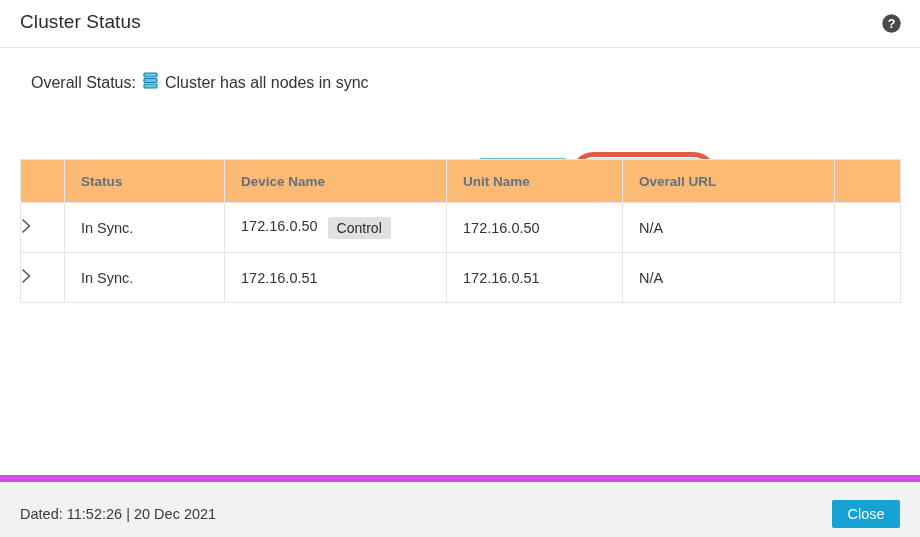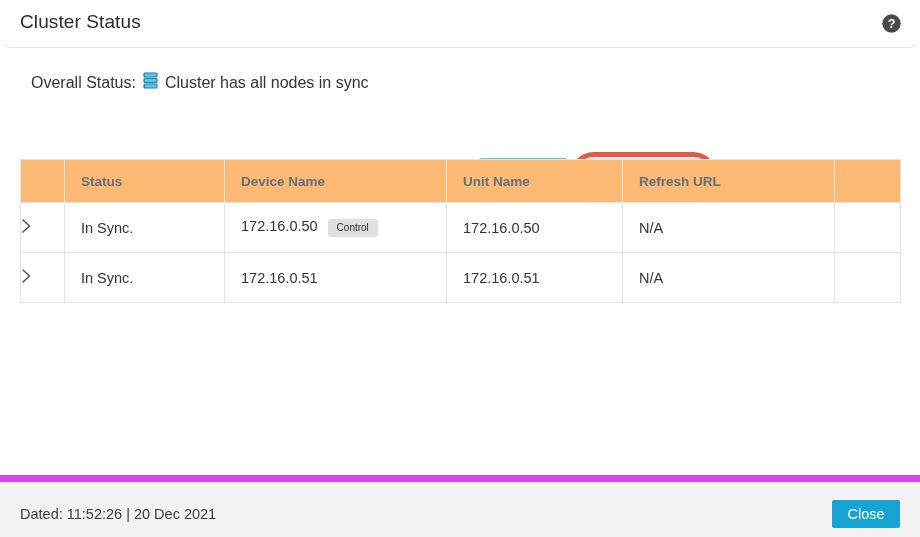--- a/index.html
+++ b/index.html
@@ -14,21 +14,20 @@
     overflow: hidden;
     position: relative;
   }
 
   
   #dialog-header {
     position: absolute;
     left: 0; top: 0; width: 920px; height: 48px;
     border-bottom: 1px solid #e6e6e6;
     background: #ffffff;
-    border-radius: 12px;
   }
   #dialog-title {
     position: absolute;
     left: 20px; top: 11px;
     font-size: 19px;
     font-weight: 400;
     color: #2b2b2b;
     letter-spacing: .1px;
   }
   #help-icon {
@@ -170,21 +169,21 @@
   .cell-actions{ text-align: center; }
 
   .device-ip { display: inline-block; }
   .role-badge {
     display: inline-block;
     margin-left: 10px;
     background: #e0e0e0;
     color: #2b2b2b;
     border-radius: 3px;
     padding: 4px 9px;
-    font-size: 10px;
+    font-size: 14px;
     line-height: 1;
     vertical-align: middle;
   }
   .kebab-menu {
     display: inline-block;
     cursor: pointer;
     line-height: 0;
   }
   .kebab-dot {
     width: 3.5px; height: 3.5px;
@@ -276,21 +275,21 @@
         <th class="col-status">
             <div class="th-pad">Status</div>
           </th>
         <th class="col-device">
             <div class="th-pad">Device Name</div>
           </th>
         <th class="col-unit">
             <div class="th-pad">Unit Name</div>
           </th>
         <th class="col-chassis">
-            <div class="th-pad">Refresh URL</div>
+            <div class="th-pad">Overall URL</div>
           </th>
         <th class="col-actions"></th>
       </tr>
     </thead>
     <tbody>
       <tr>
         <td class="cell-expand">
           <span class="expand-chevron">
             <svg width="11" height="16" viewBox="0 0 11 16">
                 <polyline points="2,2 8.5,8 2,14" fill="none" stroke="#555" stroke-width="1.6" stroke-linecap="round" stroke-linejoin="round"></polyline>

